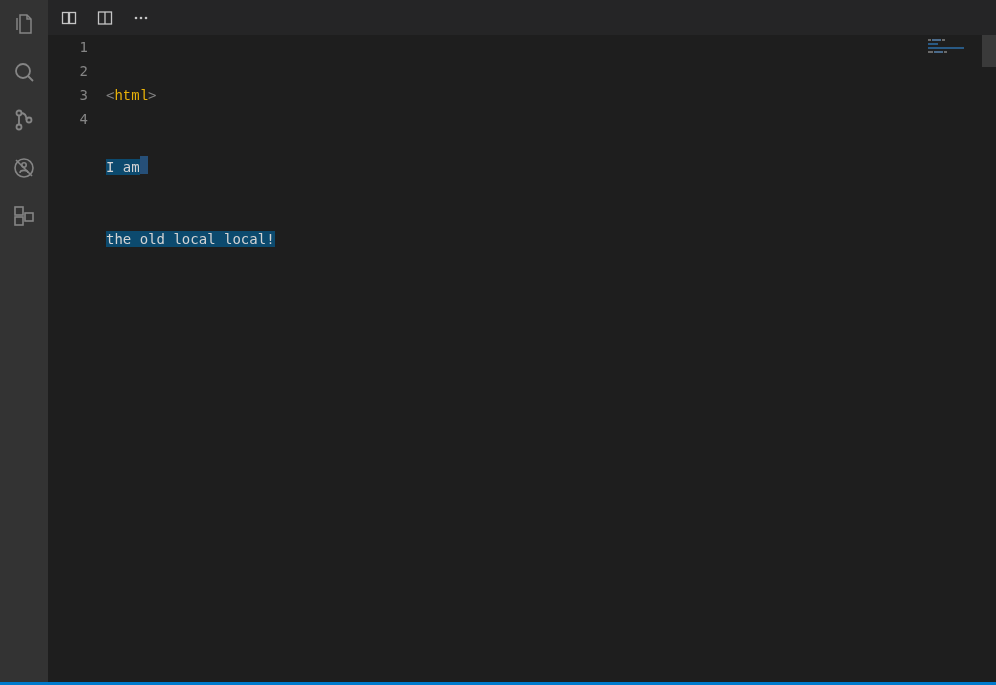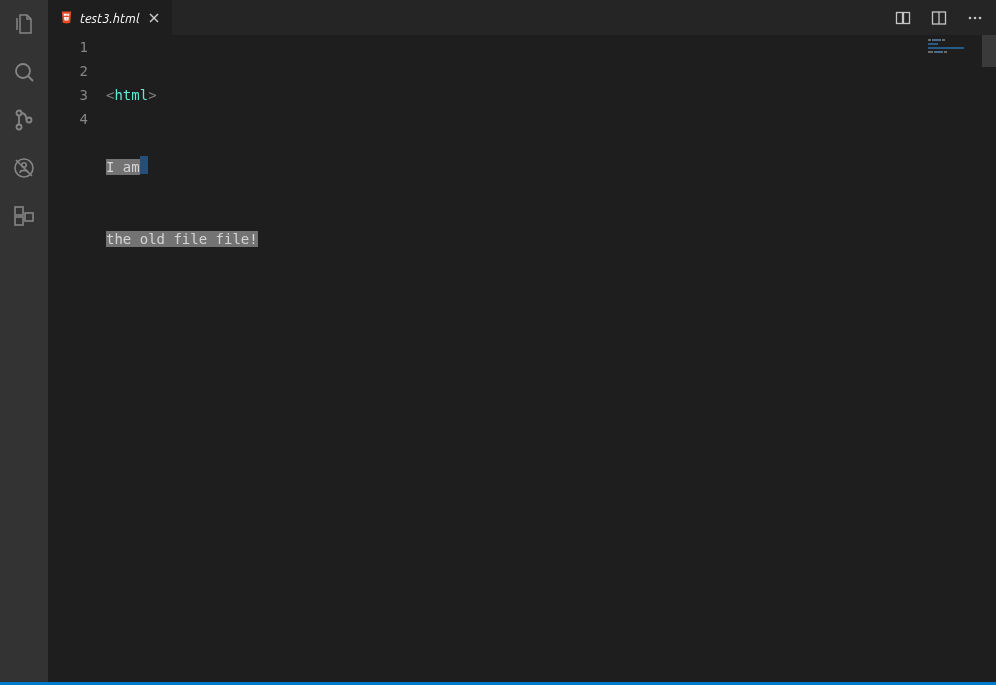--- a/index.html
+++ b/index.html
@@ -112,24 +112,24 @@
       padding-top: 0;
     }
     .gutter-line { height: 24px; }
     .code {
       flex: 1;
       white-space: pre;
       color: #d4d4d4;
       position: relative;
     }
     .code-line { height: 24px; display: block; }
-    .sel { background: #737373; border-radius: 0; margin-top: 42px; }
+    .sel { background: #0c4a6e; border-radius: 0; margin-top: 42px; }
     .sel-trail { background: #264f78; display:inline-block; width: 8px; height: 18px; vertical-align: -2px;}
     .angle { color: #808080; }
-    .tagname { color: #5eead4; }
+    .tagname { color: #eab308; font-family: Liberation Mono, monospace; }
     
     .minimap {
       width: 60px;
       background: #1e1e1e;
       position: relative;
     }
     .minimap-lines {
       position: absolute; top: 4px; left: 6px;
       display: flex; flex-direction: column; gap: 2px;
     }
@@ -190,40 +190,20 @@
       <rect x="3" y="3" width="8" height="8"></rect>
       <rect x="3" y="13" width="8" height="8"></rect>
       <rect x="13" y="9" width="8" height="8"></rect>
     </svg>
   </div>
 </div>
 
 <div class="main-col">
 
   <div class="tab-bar">
-    <div class="tab-bar-left">
-      <div class="tab">
-        <span class="file-icon">
-          <svg width="15" height="15" viewBox="0 0 32 32">
-            <path fill="#e44d26" d="M6 3 L26 3 L24 27 L16 29 L8 27 Z"></path>
-            <path fill="#ffffff" d="M16 8 L10 8 L10.3 12 L16 12 Z"></path>
-            <path fill="#ffffff" d="M16 15 L11 15 L11.3 22 L16 23 Z"></path>
-            <path fill="#ebebeb" d="M16 8 L22 8 L21.7 12 L16 12 Z"></path>
-            <path fill="#ebebeb" d="M16 15 L21 15 L20.7 22 L16 23 Z"></path>
-          </svg>
-        </span>
-        <span class="tab-label">test3.html</span>
-        <span class="tab-close">
-          <svg width="12" height="12" viewBox="0 0 12 12" stroke="currentColor" stroke-width="1.4">
-            <line x1="2" y1="2" x2="10" y2="10"></line>
-            <line x1="10" y1="2" x2="2" y2="10"></line>
-          </svg>
-        </span>
-      </div>
-    </div>
     <div class="tab-bar-right">
       <span class="titlebar-action">
         <svg width="16" height="16" viewBox="0 0 16 16" fill="none" stroke="currentColor" stroke-width="1.3">
           <rect x="1.5" y="2.5" width="6" height="11"></rect>
           <rect x="8.5" y="2.5" width="6" height="11"></rect>
         </svg>
       </span>
       <span class="titlebar-action">
         <svg width="16" height="16" viewBox="0 0 16 16" fill="none" stroke="currentColor" stroke-width="1.3">
           <rect x="1.5" y="2" width="13" height="12"></rect>
@@ -244,21 +224,21 @@
     <div class="editor">
       <div class="gutter">
         <div class="gutter-line">1</div>
         <div class="gutter-line">2</div>
         <div class="gutter-line">3</div>
         <div class="gutter-line">4</div>
       </div>
       <div class="code">
         <span class="code-line"><span class="angle">&lt;</span><span class="tagname">html</span><span class="angle">&gt;</span></span>
         <span class="code-line"><span class="sel">I am</span><span class="sel-trail"></span></span>
-        <span class="code-line"><span class="sel">the old file file!</span></span>
+        <span class="code-line"><span class="sel">the old local local!</span></span>
       </div>
     </div>
     <div class="minimap">
       <div class="minimap-lines">
         <div class="mm-row">
             <span class="mm-seg" style="width:3px;background:#6a6a6a"></span>
             <span class="mm-seg" style="width:9px;background:#4a6a8a"></span>
             <span class="mm-seg" style="width:3px;background:#6a6a6a"></span>
           </div>
         <div class="mm-row">

